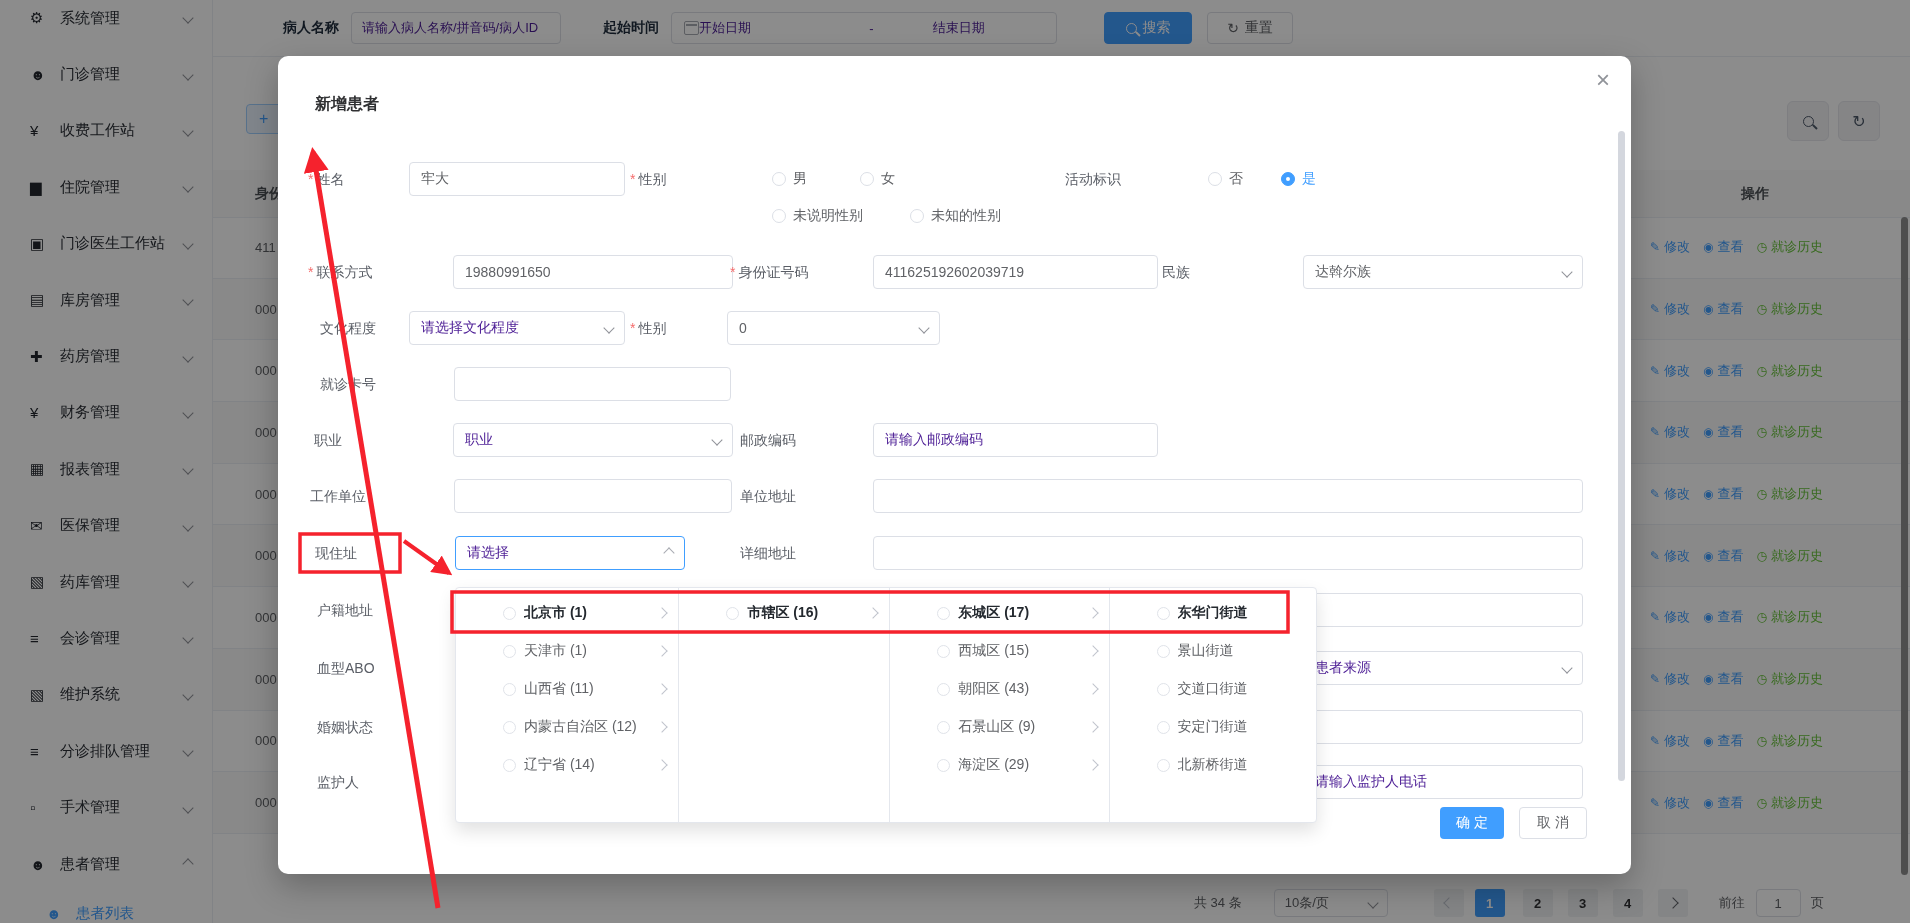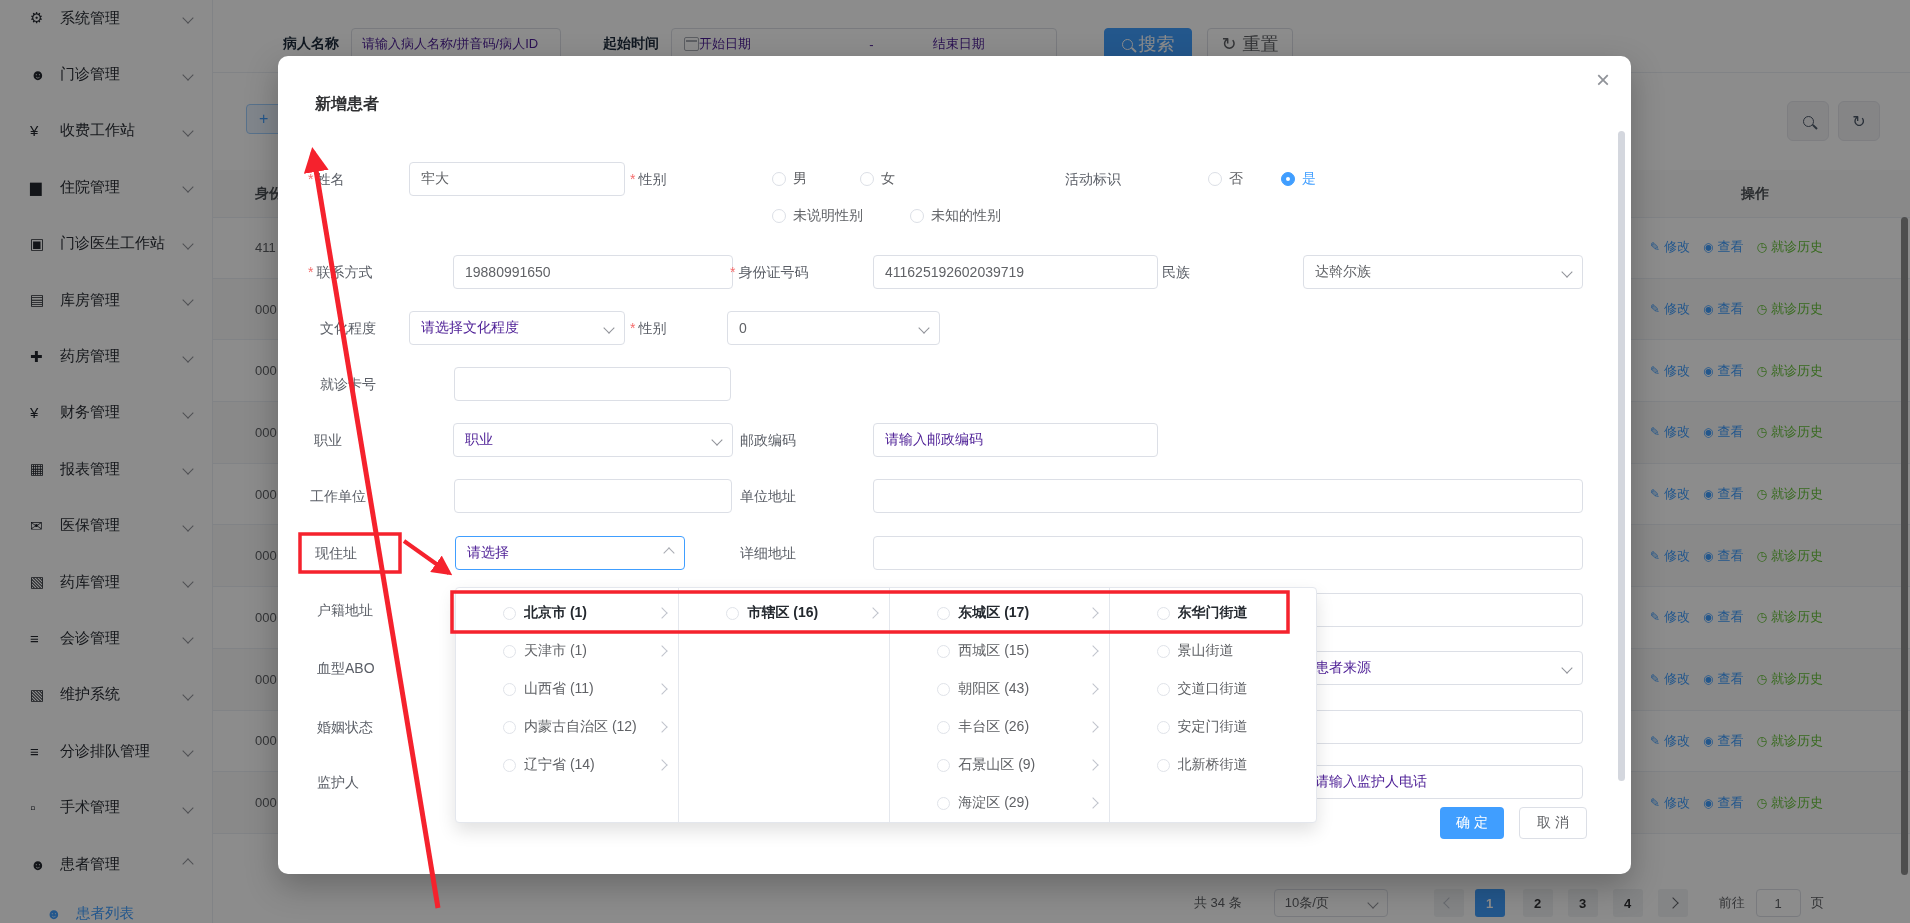--- a/index.html
+++ b/index.html
@@ -14,25 +14,25 @@
   .mi-label{flex:1;margin-left:6px;white-space:nowrap;}
   .chev{display:inline-block;width:7px;height:7px;border-right:1.6px solid #909399;border-bottom:1.6px solid #909399;}
   .chev.down{transform:rotate(45deg);}
   .chev.up{transform:rotate(-135deg);}
   .chev.right{transform:rotate(-45deg);border-color:#c0c4cc;}
   .submenu-item{height:42px;display:flex;align-items:center;padding-left:46px;color:#409eff;font-size:14.5px;cursor:pointer;}
   .submenu-item .mi-icon{color:#409eff;}
 
   
   .content{position:absolute;left:213px;top:0;right:0;bottom:0;background:#fff;}
-  .filter-bar{position:absolute;left:0;top:16px;right:0;height:56px;display:flex;align-items:center;border-bottom:1px solid #ebeef5;}
+  .filter-bar{position:absolute;left:0;top:0;right:0;height:56px;display:flex;align-items:center;border-bottom:1px solid #ebeef5;}
   .f-label{font-weight:700;color:#1f2d3d;font-size:14px;white-space:nowrap;}
   .box{height:32px;box-sizing:border-box;border:1px solid #dcdfe6;border-radius:4px;background:#fff;display:flex;align-items:center;font-size:13px;}
   .ph{color:#4c1d95;}
-  .btn{height:32px;box-sizing:border-box;border-radius:4px;display:flex;align-items:center;justify-content:center;font-size:18px;cursor:pointer;gap:6px;}
+  .btn{height:32px;box-sizing:border-box;border-radius:4px;display:flex;align-items:center;justify-content:center;font-size:14px;cursor:pointer;gap:6px;}
   .btn-primary{background:#409eff;color:#fff;border:1px solid #409eff;}
   .btn-plain{background:#fff;color:#606266;border:1px solid #dcdfe6;}
   .icon-search{display:inline-block;width:9px;height:9px;border:1.7px solid currentColor;border-radius:50%;position:relative;}
   .icon-search::after{content:"";position:absolute;width:6px;height:1.7px;background:currentColor;right:-5px;bottom:-2px;transform:rotate(45deg);}
   .icon-cal{display:inline-block;width:13px;height:12px;border:1.5px solid #a8abb2;border-radius:2px;position:relative;}
   .icon-cal::before{content:"";position:absolute;left:1px;right:1px;top:2px;height:1.5px;background:#a8abb2;}
   .tool-btn{position:absolute;width:40px;height:38px;background:#f2f3f5;border:1px solid #e5e6eb;border-radius:6px;display:flex;align-items:center;justify-content:center;color:#4e5969;cursor:pointer;}
   .add-btn{position:absolute;left:33px;top:104px;width:62px;height:30px;border:1px solid #a0cfff;background:#ecf5ff;color:#409eff;border-radius:4px;display:flex;align-items:center;justify-content:flex-start;padding-left:12px;font-size:16px;box-sizing:border-box;cursor:pointer;}
 
   
@@ -576,25 +576,20 @@
             <span class="ci-label">西城区 (15)</span>
             <span class="chev right"></span>
           </div>
         <div class="casc-item">
             <span class="radio"></span>
             <span class="ci-label">朝阳区 (43)</span>
             <span class="chev right"></span>
           </div>
         <div class="casc-item">
             <span class="radio"></span>
-            <span class="ci-label">丰台区 (26)</span>
-            <span class="chev right"></span>
-          </div>
-        <div class="casc-item">
-            <span class="radio"></span>
             <span class="ci-label">石景山区 (9)</span>
             <span class="chev right"></span>
           </div>
         <div class="casc-item">
             <span class="radio"></span>
             <span class="ci-label">海淀区 (29)</span>
             <span class="chev right"></span>
           </div>
       </div>
       <div class="casc-col" style="width:205px">

